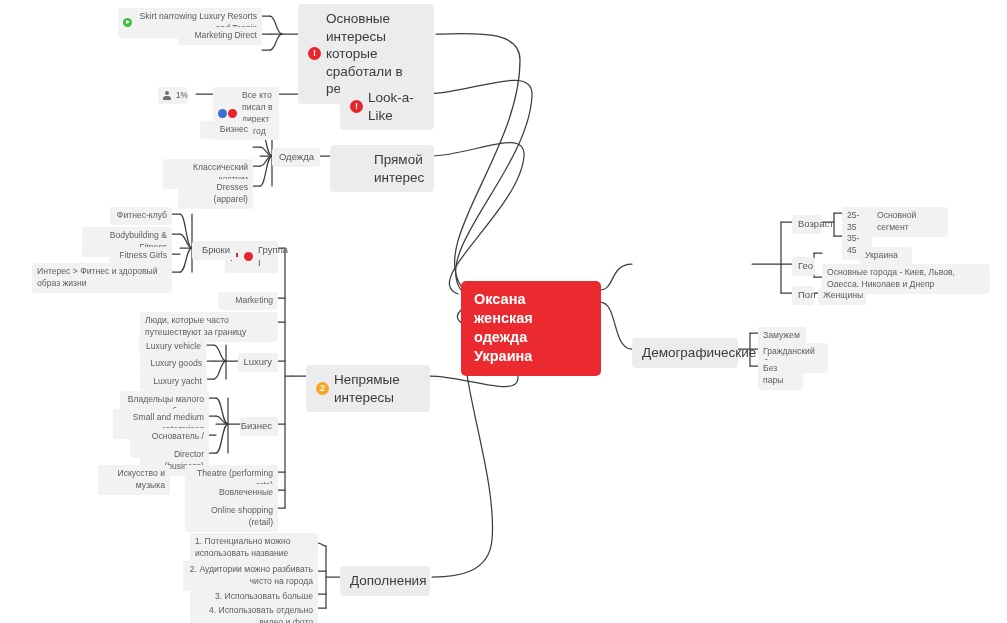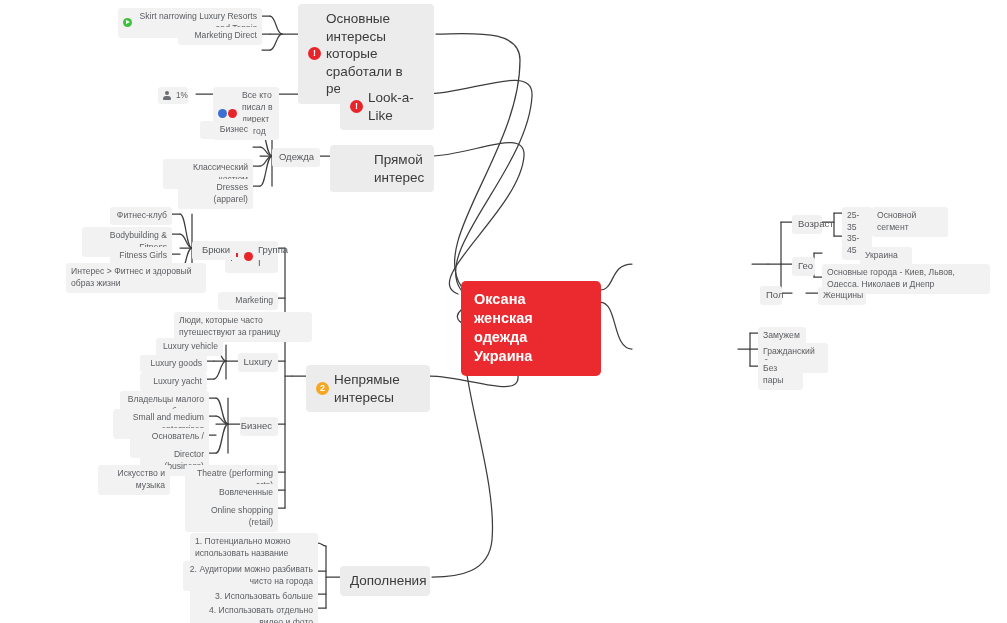--- a/index.html
+++ b/index.html
@@ -318,36 +318,36 @@
 
   <div class="node leaf ar" style="left:110px;top:207px;width:62px;justify-content:flex-end;">
     <span class="txt">Фитнес-клуб</span>
   </div>
   <div class="node leaf ar" style="left:82px;top:227px;width:90px;">
     <span class="txt">Bodybuilding &amp; Fitness</span>
   </div>
   <div class="node leaf ar" style="left:110px;top:247px;width:62px;">
     <span class="txt">Fitness Girls</span>
   </div>
-  <div class="node leaf" style="left:32px;top:263px;width:140px;margin-left:34px;">
+  <div class="node leaf" style="left:32px;top:263px;width:140px;">
     <span class="txt">Интерес &gt; Фитнес и здоровый образ жизни</span>
   </div>
 
   <div class="node leaf ar" style="left:218px;top:292px;width:60px;align-items:flex-end;">
     <span class="txt">Marketing</span>
   </div>
 
-  <div class="node leaf" style="left:140px;top:312px;width:138px;margin-left:34px;">
+  <div class="node leaf" style="left:140px;top:312px;width:138px;">
     <span class="txt">Люди, которые часто путешествуют за границу</span>
   </div>
 
   <div class="node sub ar" style="left:238px;top:353px;width:40px;">
     <span class="txt">Luxury</span>
   </div>
-  <div class="node leaf ar" style="left:156px;top:338px;width:67px;justify-content:flex-end;">
+  <div class="node leaf ar" style="left:139px;top:338px;width:67px;justify-content:flex-end;">
     <span class="txt">Luxury vehicle</span>
   </div>
   <div class="node leaf ar" style="left:140px;top:355px;width:67px;">
     <span class="txt">Luxury goods</span>
   </div>
   <div class="node leaf ar" style="left:140px;top:373px;width:67px;">
     <span class="txt">Luxury yacht</span>
   </div>
 
   <div class="node sub ar" style="left:240px;top:417px;width:38px;">
@@ -414,27 +414,30 @@
   <div class="node sub al" style="left:792px;top:257px;width:23px;">
     <span class="txt">Гео</span>
   </div>
   <div class="node leaf al" style="left:822px;top:247px;width:52px;margin-left:38px;">
     <span class="txt">Украина</span>
   </div>
   <div class="node leaf al" style="left:822px;top:264px;width:168px;">
     <span class="txt">Основные города - Киев, Львов, Одесса, Николаев и Днепр</span>
   </div>
 
-  <div class="node sub al" style="left:760px;top:286px;width:22px;">
+  <div class="node sub al" style="left:792px;top:286px;width:22px;">
     <span class="txt">Пол</span>
   </div>
   <div class="node leaf al" style="left:818px;top:287px;width:48px;">
     <span class="txt">Женщины</span>
   </div>
 
+  <div class="node main" style="left:632px;top:338px;width:106px;">
+    <span class="txt">Демографические</span>
+  </div>
 
   <div class="node leaf al" style="left:758px;top:327px;width:48px;">
     <span class="txt">Замужем</span>
   </div>
   <div class="node leaf al" style="left:758px;top:343px;width:70px;">
     <span class="txt">Гражданский брак</span>
   </div>
   <div class="node leaf al" style="left:758px;top:360px;width:45px;">
     <span class="txt">Без пары</span>
   </div>

